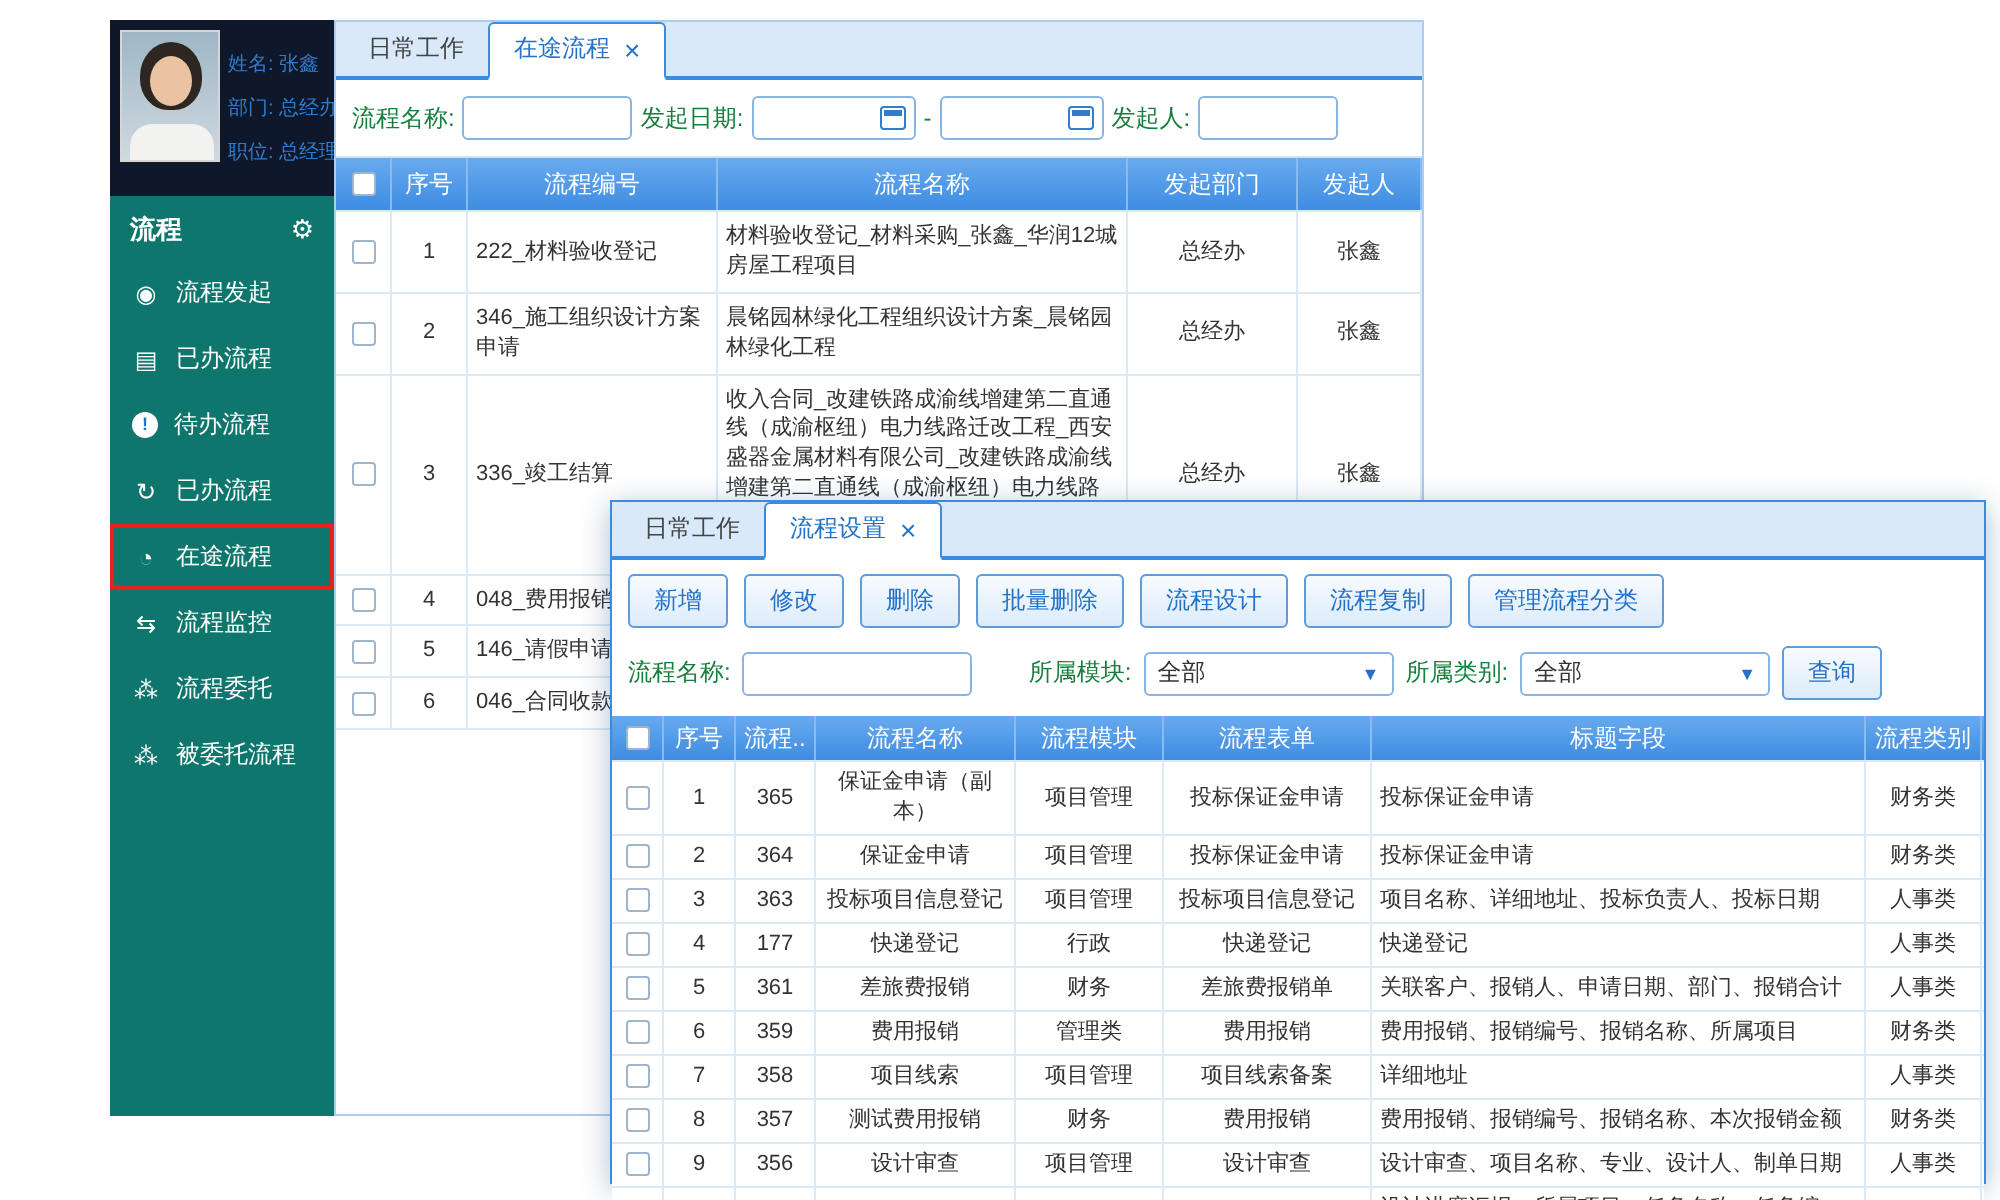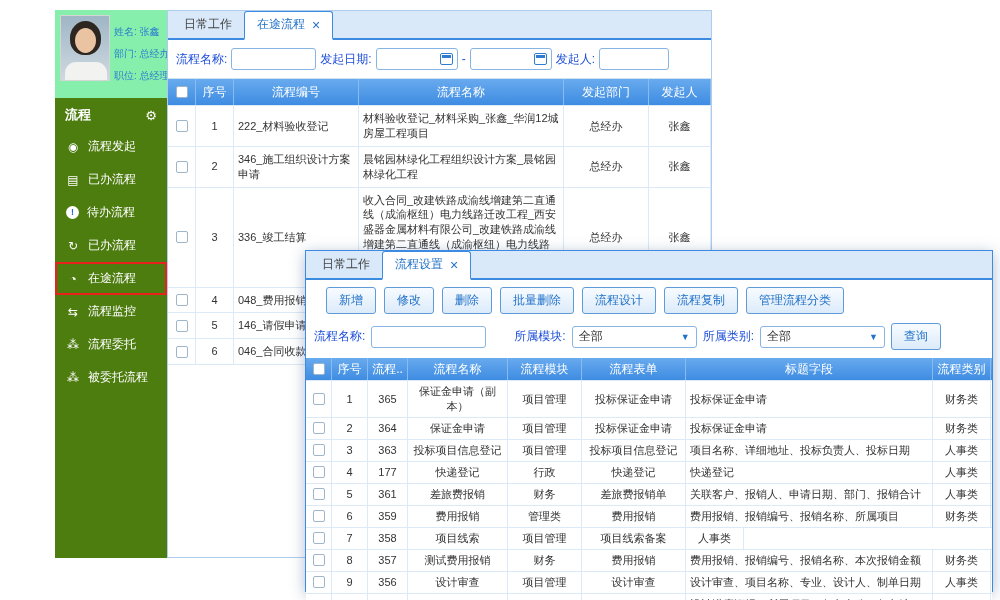--- a/index.html
+++ b/index.html
@@ -2,50 +2,50 @@
 <html><head>
 <meta charset="utf-8">
 <style>
   *{margin:0;padding:0;box-sizing:border-box}
   body{font-family:"Liberation Sans","DejaVu Sans",sans-serif;background:#fff}
   .canvas{position:relative;width:1000px;height:600px;background:#fff;overflow:hidden;font-size:12px;color:#333}
 
   
   .back-window{position:absolute;left:55px;top:10px;width:657px;height:548px}
   .left-col{position:absolute;left:0;top:0;width:112px;height:548px;display:flex;flex-direction:column}
-  .profile{display:flex;background:#86efac;padding:5px 0 5px 5px;height:88px;flex:none}
+  .profile{display:flex;background:#0f172a;padding:5px 0 5px 5px;height:88px;flex:none}
   .photo{width:50px;height:66px;background:linear-gradient(#9fb6c6,#cfd9e0);position:relative;overflow:hidden;flex:none;border:1px solid #d5d5d5}
   .hair{position:absolute;top:5px;left:9px;width:31px;height:34px;border-radius:50% 50% 45% 45%;background:#2e2620}
   .face{position:absolute;top:12px;left:14px;width:21px;height:25px;border-radius:50%;background:#eac3a2}
   .torso{position:absolute;bottom:0;left:4px;width:42px;height:18px;border-radius:11px 11px 0 0;background:#f2f2f0}
   .ptext{display:flex;flex-direction:column;justify-content:space-around;color:#2f7cd0;font-size:10px;padding:6px 0 6px 4px;white-space:nowrap}
 
-  .sidebar{flex:1;background:#4d7c0f;color:#fff}
+  .sidebar{flex:1;background:#0f766e;color:#fff}
   .side-title{display:flex;justify-content:space-between;align-items:center;padding:8px 10px 6px;font-weight:bold;font-size:13px}
   .gear{font-weight:normal;font-size:13px;cursor:default}
   .side-item{display:flex;align-items:center;gap:8px;padding:8px 11px;font-size:12px;cursor:default}
   .side-item.highlight{outline:2px solid #e8211d;outline-offset:-2px}
   .s-icon{width:14px;text-align:center;font-size:12px;flex:none}
   .s-icon.circ{background:#fff;color:#1e6fd8;border-radius:50%;width:13px;height:13px;line-height:13px;font-size:9px;font-weight:bold}
 
   .main-panel{position:absolute;left:112px;top:0;width:545px;height:548px;background:#fff;border:1px solid #aecdec;display:flex;flex-direction:column}
 
   
   .tabbar{display:flex;align-items:flex-end;background:#d9e9f9;border-bottom:2px solid #3d8be1;padding:3px 4px 0 4px;height:29px;flex:none}
   .tab{padding:4px 12px 5px;font-size:12px;color:#444;display:flex;align-items:center;gap:7px;cursor:default}
   .tab.active{background:#fff;color:#2372c8;border:1px solid #3d8be1;border-bottom:2px solid #fff;margin-bottom:-2px;border-radius:3px 3px 0 0}
   .tabx{color:#2372c8;font-size:14px;line-height:1}
 
-  .toolbar{padding:7px 20px 5px;display:flex;gap:8px;flex:none}
+  .toolbar{padding:7px 8px 5px;display:flex;gap:8px;flex:none}
   .btn{background:linear-gradient(#f7fbff,#dcebfa);border:1px solid #5e9bd8;color:#2372c8;font-size:12px;padding:4px 12px;border-radius:3px;font-family:inherit;cursor:default}
 
   .filterbar{display:flex;align-items:center;padding:8px 8px;gap:4px;flex:none;font-size:12px}
   .main-panel .filterbar{border-bottom:1px solid #cfe2f4}
   .front-window .filterbar{gap:6px;padding:4px 8px 8px}
-  .flabel{color:#1d4ed8;flex:none}
+  .flabel{color:#15803d;flex:none}
   .finput{height:22px;border:1px solid #86b5e3;border-radius:3px;background:#fff;flex:none}
   .w85{width:85px}.w82{width:82px}.w70{width:70px}.w115{width:115px}
   .dateinput{display:flex;align-items:center;justify-content:flex-end;padding-right:4px}
   .cal{width:13px;height:12px;border:1px solid #2f7cd0;border-radius:2px;position:relative;display:block;flex:none}
   .cal::before{content:"";position:absolute;left:1px;right:1px;top:1px;height:3px;background:#2f7cd0}
   .fselect{display:flex;align-items:center;justify-content:space-between;width:125px;height:22px;border:1px solid #86b5e3;border-radius:3px;background:#fff;padding:0 6px;flex:none;cursor:default}
   .arrow{color:#2372c8;font-size:9px}
   .gap{margin-left:22px}
 
   
@@ -344,20 +344,21 @@
         </div>
         <div class="trow">
           <div class="tcell cbcell" style="width: 26px;">
             <span class="cb"></span>
           </div>
           <div class="tcell" style="width: 36px; justify-content: center; text-align: center;">7</div>
           <div class="tcell" style="width: 40px; justify-content: center; text-align: center;">358</div>
           <div class="tcell" style="width: 100px; justify-content: center; text-align: center;">项目线索</div>
           <div class="tcell" style="width: 74px; justify-content: center; text-align: center;">项目管理</div>
           <div class="tcell" style="width: 104px; justify-content: center; text-align: center;">项目线索备案</div>
+          <div class="tcell" style="width: 247px; justify-content: flex-start; text-align: left;">详细地址</div>
           <div class="tcell" style="width: 58px; justify-content: center; text-align: center;">人事类</div>
         </div>
         <div class="trow">
           <div class="tcell cbcell" style="width: 26px;">
             <span class="cb"></span>
           </div>
           <div class="tcell" style="width: 36px; justify-content: center; text-align: center;">8</div>
           <div class="tcell" style="width: 40px; justify-content: center; text-align: center;">357</div>
           <div class="tcell" style="width: 100px; justify-content: center; text-align: center;">测试费用报销</div>
           <div class="tcell" style="width: 74px; justify-content: center; text-align: center;">财务</div>

